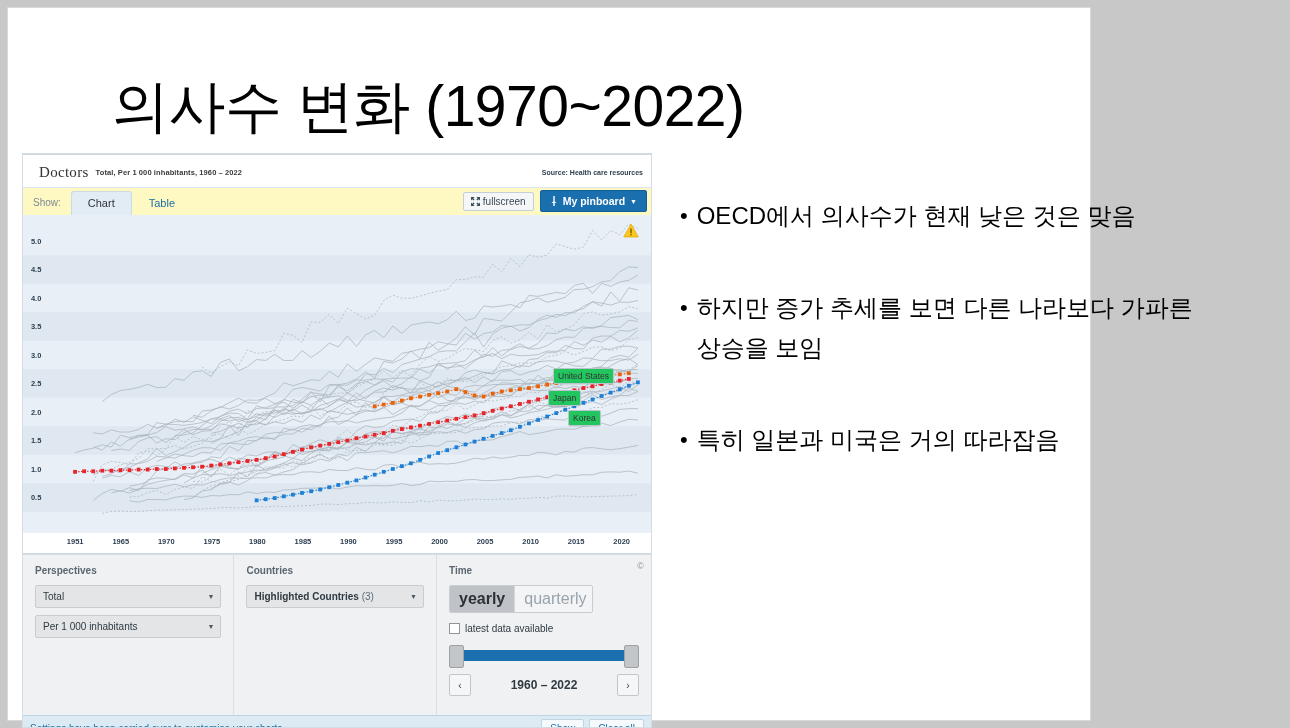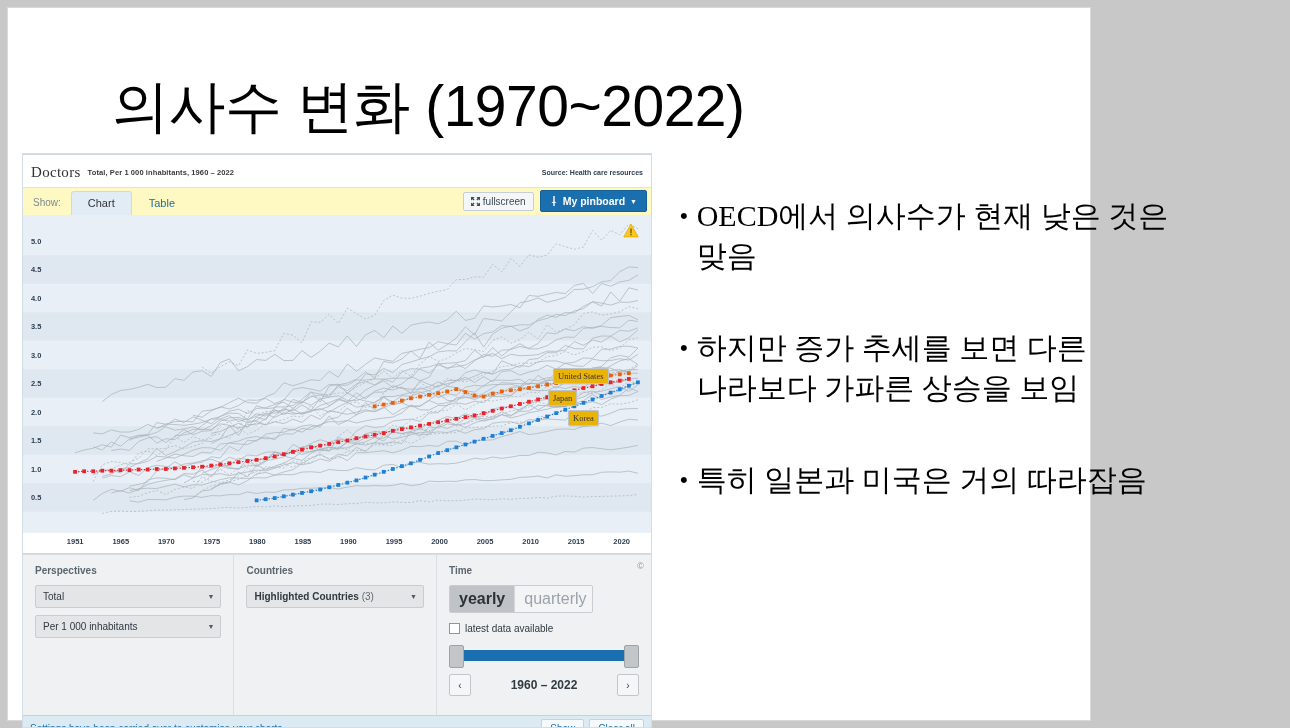--- a/index.html
+++ b/index.html
@@ -23,38 +23,38 @@
   }
   
   .bullets{position:absolute;left:672px;top:188px;width:530px;}
   .bullet{
     display:flex;align-items:flex-start;margin-bottom:52px;
   }
   .bullet .dot{
     font-size:22px;line-height:40px;margin-right:9px;color:#000;flex:0 0 auto;
   }
   .bullet .btxt{
-    font-size:30px;line-height:40px;color:#000;
-    font-family:Liberation Serif, serif;
+    font-size:24px;line-height:40px;color:#000;
+    font-family:Liberation Sans, sans-serif;
     word-break:keep-all;
   }
   
   .widget{
     position:absolute;left:14px;top:145px;width:630px;height:575px;
     background:#ffffff;border:1px solid #d5dde4;box-sizing:border-box;
     overflow:hidden;
   }
   .w-topline{height:2px;background:#ffffff;border-top:1px solid #cfd8e0;}
   .w-header{
     height:30px;display:flex;align-items:center;padding:0 8px;box-sizing:border-box;
     background:#fff;
   }
   .w-title{
     font-family:"Liberation Serif","DejaVu Serif",serif;
-    font-size:15px;color:#333;letter-spacing:.3px;
+    font-size:15px;color:#333;letter-spacing:.3px;margin-left:8px;
   }
   .w-sub{
     font-size:7.5px;color:#3a3a3a;margin-left:7px;font-weight:bold;letter-spacing:.1px;
   }
   .w-source{
     margin-left:auto;font-size:7px;color:#2c3e50;font-weight:bold;
   }
   .w-tabs{
     height:28px;background:#fef9c3;border-top:1px solid #dbe4ec;
     display:flex;align-items:flex-end;padding-left:10px;box-sizing:border-box;
@@ -87,24 +87,23 @@
     position:absolute;right:12px;top:8px;width:16px;height:15px;z-index:6;
   }
   .xaxis{
     height:20px;background:#ffffff;position:relative;border-bottom:1px solid #cdd9e3;
   }
   .xaxis span{
     position:absolute;top:4px;font-size:7.5px;color:#2c3e50;font-weight:bold;
     transform:translateX(-50%);
   }
   .clabel{
-    position:absolute;background:#eab308;border:1px solid #b9c4cd;border-radius:2px;
+    position:absolute;background:#22c55e;border:1px solid #b9c4cd;border-radius:2px;
     font-size:8.5px;color:#333;padding:2px 4px;white-space:nowrap;z-index:5;
     box-shadow:0 1px 1px rgba(0,0,0,.08);
-    font-family:Liberation Serif, serif;
   }
   
   .controls{
     height:160px;background:#f0f1f2;display:flex;position:relative;
     border-top:1px solid #d8dde1;
   }
   .col{padding:10px 12px 0;box-sizing:border-box;}
   .col.c1{width:213px;}
   .col.c2{width:205px;border-left:1px solid #dcdfe2;}
   .col.c3{flex:1;border-left:1px solid #dcdfe2;}

